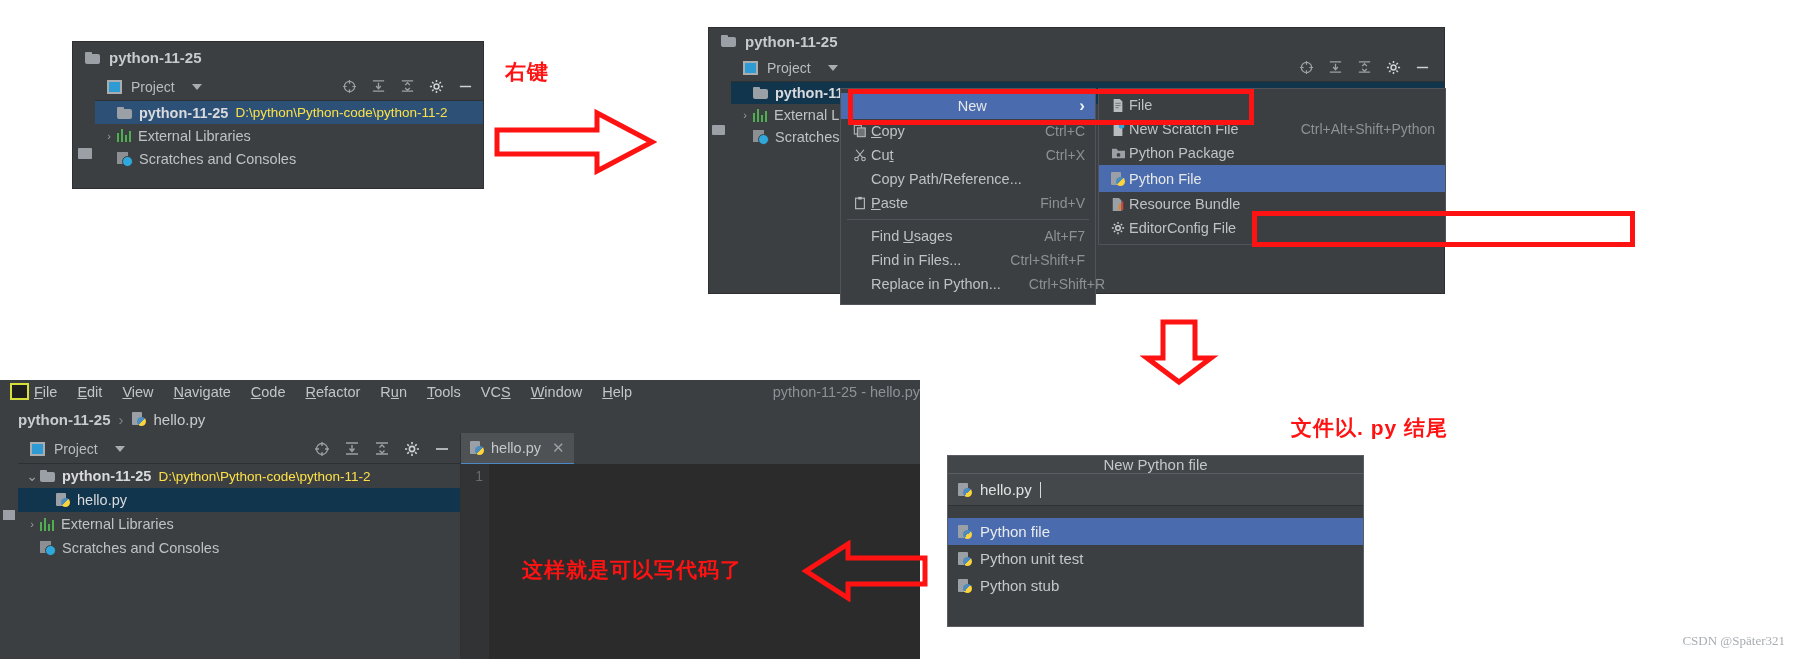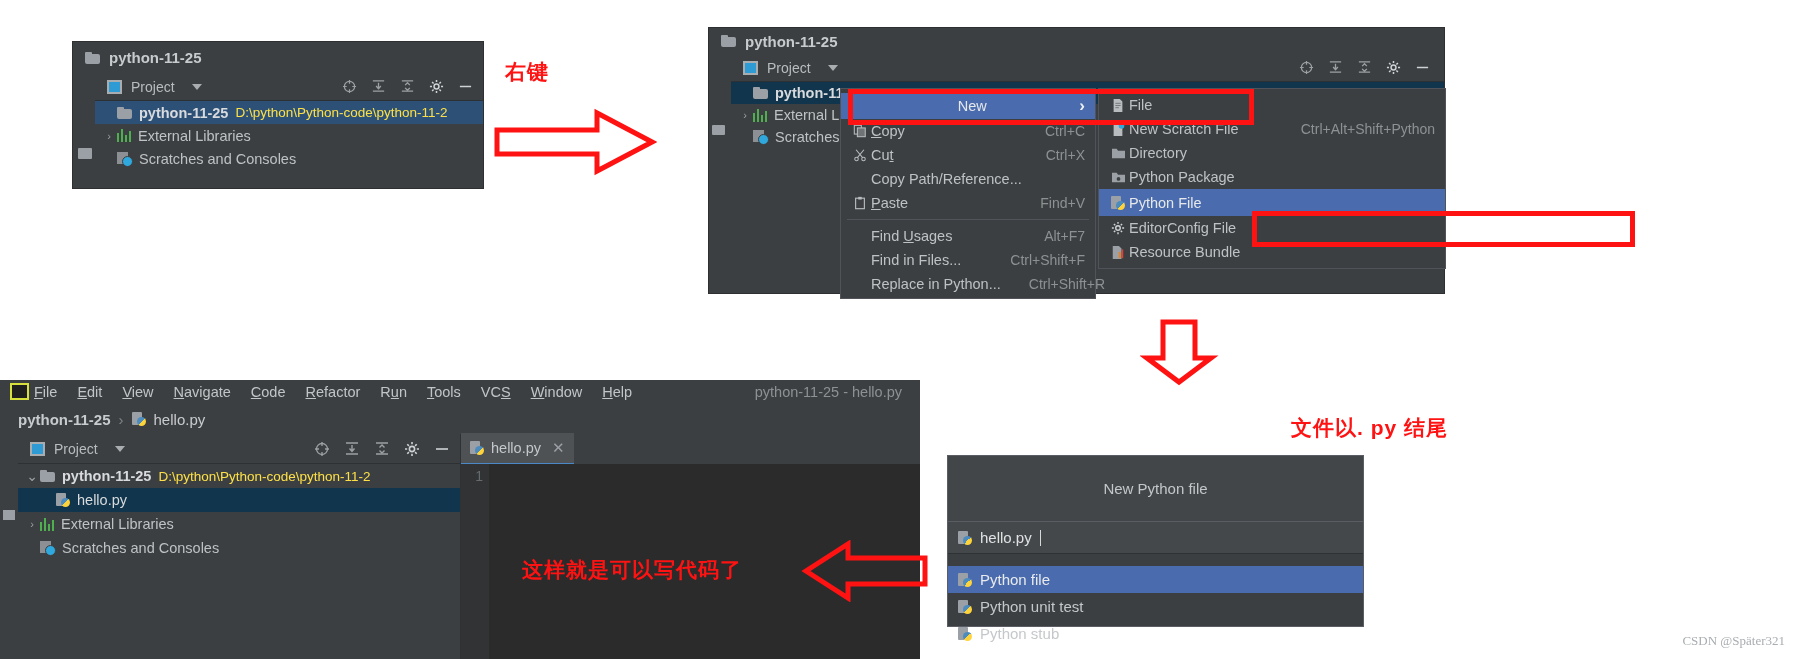--- a/index.html
+++ b/index.html
@@ -82,36 +82,36 @@
   .mi.hl { background: #4a6cae; color: #e6e8ea; }
   .mi-sep { height: 1px; background: #51545a; margin: 4px 6px; }
   .u { text-decoration: underline; }
 
   
   .redbox { border: 5px solid #ff1212; }
   .cn-text { color: #ff1212; font-size: 21px; font-weight: bold; letter-spacing: 1px; }
 
   
   .dlg { background: #3c3f41; border: 1px solid #5a5d63; }
-  .dlg-title { text-align: center; color: #c4c7c9; font-size: 15px; padding: 24px 0; background: #434649; }
+  .dlg-title { text-align: center; color: #c4c7c9; font-size: 15px; padding: 0 0; background: #434649; }
   .dlg-input { background: #45484a; border-top: 1px solid #5a5d63; border-bottom: 1px solid #2f3234;
                display:flex; align-items:center; gap:8px; padding: 7px 10px; color:#dfe1e3; font-size:15px;}
   .dlg-caret { width: 1.5px; height: 16px; background: #d6d8da; }
   .dlg-list-item { display:flex; align-items:center; gap:8px; padding: 5px 10px; color:#c5c8ca; font-size:15px; }
   .dlg-list-item.hl { background: #4a6cae; color:#e8eaec; }
 
   
   .editor-tabbar { background: #3c3f41; display: flex; align-items: center; }
   .etab { display:flex; align-items:center; gap:7px; padding:6px 9px; font-size:14.5px; color:#c5c8ca; background:#4e5254; border-bottom:2px solid #4a88c7;}
   .etab .x { color:#9aa0a6; font-size:15px; margin-left:4px;}
   .gutter { background:#313335; color:#666a6d; font-size:14px; text-align:right; }
   .code-area { background:#2b2b2b; }
 
   .menubar { background: #3c3f41; color:#c2c5c7; font-size:14.5px; display:flex; align-items:center; gap:20px; padding-left:34px; }
-  .menubar .mtitle { margin-left:auto; color:#8d9195; padding-right:18px;}
+  .menubar .mtitle { margin-left:auto; color:#8d9195; }
   .crumb { background:#3c3f41; color:#c8cbcd; font-size:15px; display:flex; align-items:center; gap:8px; padding-left:4px; font-weight:bold;}
   .crumb .sepr { color:#80858a; font-weight:normal; }
   .crumb .fn { font-weight:normal; color:#c8cbcd;}
 
   .watermark { color:#a9adb1; font-size:13px; }
 </style>
 </head>
 <body>
 
 <div id="root">
@@ -252,21 +252,21 @@
             <span class="scratch-ic" style="margin-right:7px;"></span>
             <span>Scratches an</span>
           </div>
         </div>
       </div>
     </div>
   </div>
   <div class="abs" style="left:709px; top:54px; width:22px; height:239px; background:#3c3f41;"></div>
   <div class="abs" style="left:712px; top:125px; width:13px; height:10px; background:#9aa0a6; border-radius:1px;"></div>
 
-  <div class="abs ctx-menu" style="left:840px; top:88px; width:256px; padding:4px 0 2px;">
+  <div class="abs ctx-menu" style="left:840px; top:88px; width:256px; padding:4px 0 8px;">
     <div class="mi hl" style="height:26px;">
       <span class="mi-ic"></span>
       <span class="mi-lbl" style="text-align:center; padding-right:6px;">New</span>
       <span style="font-size:17px; color:#eceff1; font-weight:bold;">›</span>
     </div>
 
     <div class="mi">
       <span class="mi-ic">
         <svg width="14" height="14" viewBox="0 0 16 16">
             <rect x="1.5" y="1.5" width="8" height="10" fill="none" stroke="#b9bcbe" stroke-width="1.2"></rect>
@@ -339,66 +339,58 @@
       <span class="mi-ic">
         <svg width="14" height="15" viewBox="0 0 16 17">
             <path d="M3 1h7l3 3v12H3z" fill="#b9bcbe"></path>
             <circle cx="12" cy="4.5" r="3.2" fill="#2fa8dd"></circle>
           </svg>
       </span>
       <span class="mi-lbl">New Scratch File</span>
       <span class="mi-acc">Ctrl+Alt+Shift+Python</span>
     </div>
 
-    <div class="mi">
-      <span class="mi-ic">
-        <svg width="15" height="13" viewBox="0 0 16 14">
-            <path d="M1 2h5l1.5 2H15v8H1z" fill="#9aa0a6"></path>
-          </svg>
-      </span>
-      <span class="mi-lbl">Directory</span>
-    </div>
 
     <div class="mi">
       <span class="mi-ic">
         <svg width="15" height="13" viewBox="0 0 16 14">
             <path d="M1 2h5l1.5 2H15v8H1z" fill="#9aa0a6"></path>
             <circle cx="8" cy="8.5" r="2" fill="#3c3f41"></circle>
           </svg>
       </span>
       <span class="mi-lbl">Python Package</span>
     </div>
 
     <div class="mi hl" style="height:27px;">
       <span class="mi-ic">
         <span class="py-ic"></span>
       </span>
       <span class="mi-lbl">Python File</span>
     </div>
 
-
-    <div class="mi">
-      <span class="mi-ic">
-        <svg width="14" height="14" viewBox="0 0 16 16">
-            <circle cx="8" cy="8" r="2.6" fill="none" stroke="#cfd2d4" stroke-width="1.6"></circle>
-            <path d="M8 1v2.2M8 12.8V15M1 8h2.2M12.8 8H15M3.3 3.3l1.6 1.6M11.1 11.1l1.6 1.6M12.7 3.3l-1.6 1.6M4.9 11.1l-1.6 1.6" stroke="#cfd2d4" stroke-width="1.6"></path>
-          </svg>
-      </span>
-      <span class="mi-lbl">EditorConfig File</span>
-    </div>
 
     <div class="mi">
       <span class="mi-ic">
         <svg width="14" height="15" viewBox="0 0 16 17">
             <path d="M2 1h7l3 3v12H2z" fill="#9aa0a6"></path>
             <rect x="9" y="8" width="2" height="7" fill="#e8821f"></rect>
             <rect x="12" y="5" width="2" height="10" fill="#d6453d"></rect>
           </svg>
       </span>
       <span class="mi-lbl">Resource Bundle</span>
+    </div>
+
+    <div class="mi">
+      <span class="mi-ic">
+        <svg width="14" height="14" viewBox="0 0 16 16">
+            <circle cx="8" cy="8" r="2.6" fill="none" stroke="#cfd2d4" stroke-width="1.6"></circle>
+            <path d="M8 1v2.2M8 12.8V15M1 8h2.2M12.8 8H15M3.3 3.3l1.6 1.6M11.1 11.1l1.6 1.6M12.7 3.3l-1.6 1.6M4.9 11.1l-1.6 1.6" stroke="#cfd2d4" stroke-width="1.6"></path>
+          </svg>
+      </span>
+      <span class="mi-lbl">EditorConfig File</span>
     </div>
   </div>
 
   <div class="abs redbox" style="left:848px; top:89px; width:406px; height:36px;"></div>
   <div class="abs redbox" style="left:1252px; top:211px; width:383px; height:36px;"></div>
 
   <svg class="abs" style="left:1140px; top:318px;" width="80" height="68" viewBox="0 0 80 68">
     <polygon points="23,4 55,4 55,40 71,40 39,64 7,40 23,40" fill="none" stroke="#ff1212" stroke-width="5"></polygon>
   </svg>
 

